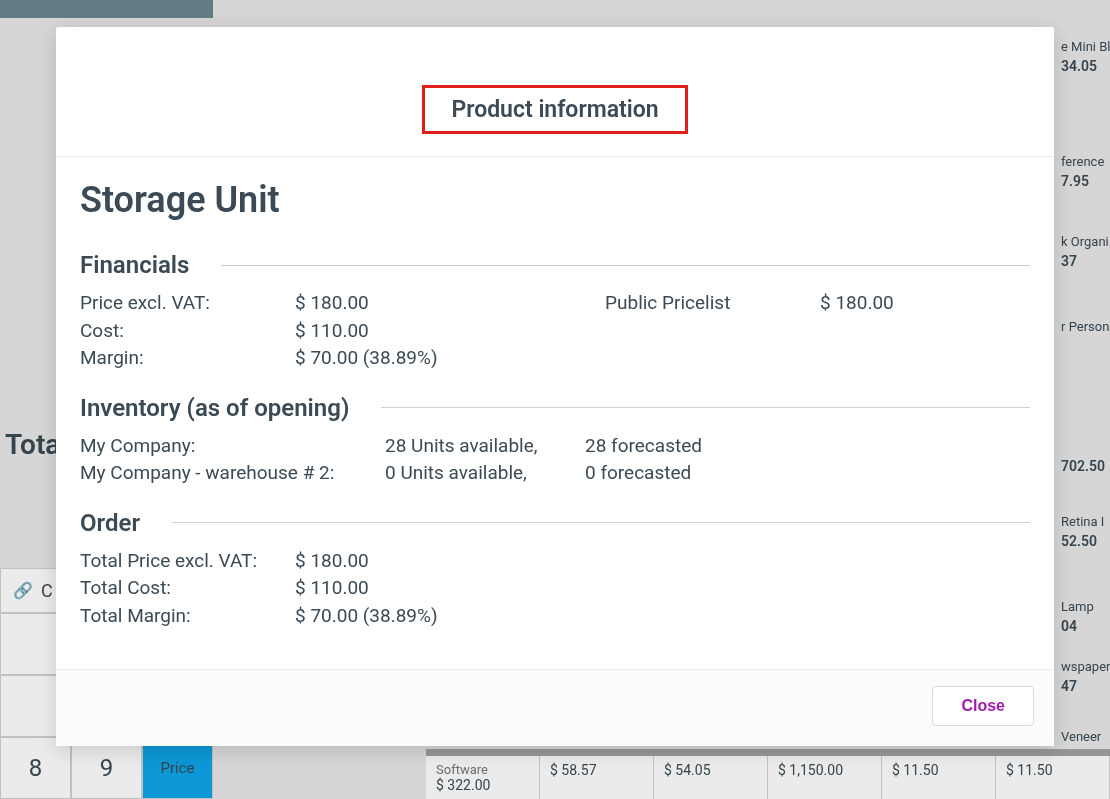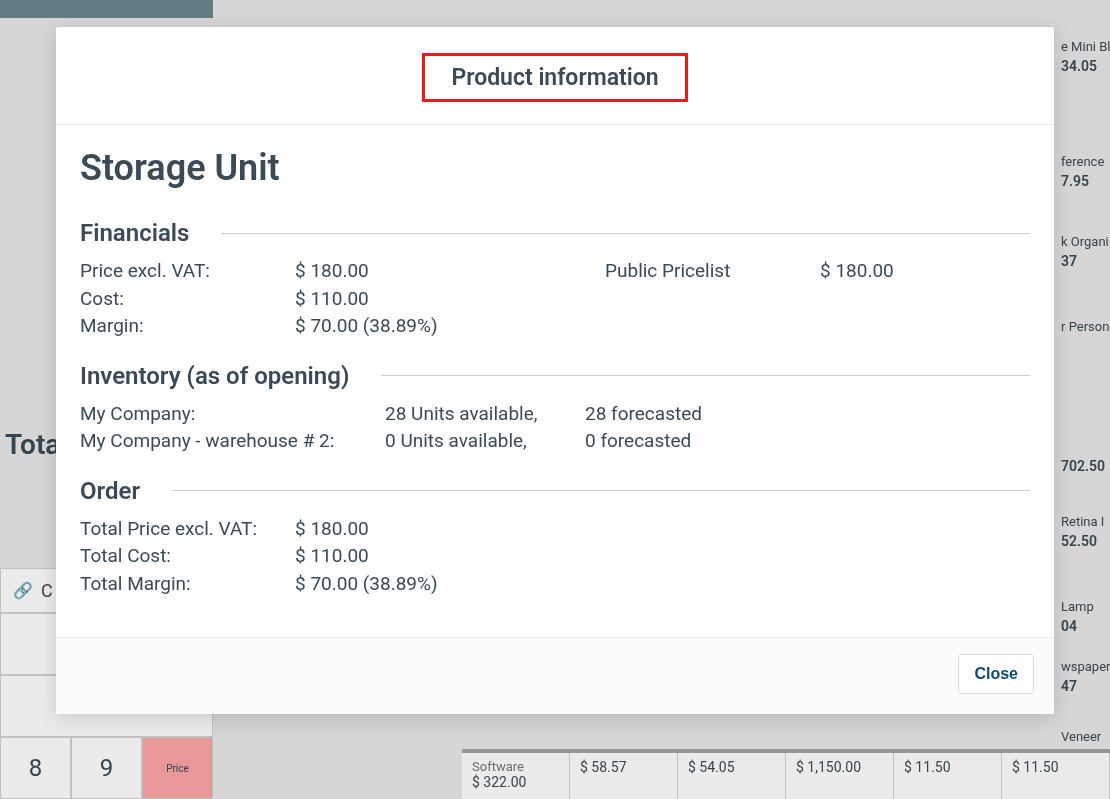--- a/index.html
+++ b/index.html
@@ -63,43 +63,42 @@
     flex: 1;
     height: 62px;
     border: 1px solid #d2d2d2;
     background: #fff;
     display: flex;
     align-items: center;
     justify-content: center;
     font-size: 24px;
     color: #3b4a55;
   }
-  .bg .numpad .key.small { font-size: 10px; background: #fca5a5; }
+  .bg .numpad .key.small { font-size: 15px; background: #0ea5e9; }
   .bg .product-grid {
     position: absolute;
     left: 213px; right: 0; top: 0; bottom: 0;
     background: #e9e9e9;
   }
   .bg .product-grid .cell {
     position: absolute;
     width: 160px;
     font-size: 14px;
     color: #3b4a55;
     padding: 4px 6px;
   }
   .bg .product-grid .cell .name { font-size: 13px; }
   .bg .product-grid .cell .price { font-weight: 600; margin-top: 4px; }
   .bg .price-strip {
     position: absolute;
     left: 213px; right: 0; bottom: 0;
     height: 50px;
-    border-top: 4px solid #a3a3a3;
+    border-top: 7px solid #a3a3a3;
     background: #fff;
     display: flex;
-    margin-left: 36px;
   }
   .bg .price-strip .pcell {
     width: 160px;
     border-right: 1px solid #d2d2d2;
     padding: 6px 10px;
     font-size: 14px;
     color: #3b4a55;
   }
   .bg .price-strip .pcell .plabel { font-size: 13px; color: #777; }
 
@@ -119,20 +118,21 @@
     background: #ffffff;
     border-radius: 2px;
     box-shadow: 0 4px 20px rgba(0,0,0,0.15);
     color: #3b4a55;
   }
   .modal-header {
     padding: 26px 20px 22px;
     text-align: center;
     border-bottom: 1px solid #ececec;
     position: relative;
+    margin-top: 32px;
   }
   .modal-title-box {
     display: inline-block;
     padding: 8px 26px;
     border: 3px solid #e11d1d;
     font-size: 23px;
     font-weight: 600;
     color: #3b4a55;
   }
   .modal-body {
@@ -199,24 +199,24 @@
   .modal-footer {
     border-top: 1px solid #ececec;
     padding: 16px 20px 20px;
     display: flex;
     justify-content: flex-end;
     background: #fbfbfb;
   }
   .close-btn {
     border: 1px solid #d7dbdd;
     background: #ffffff;
-    color: #0c4a6e;
+    color: #a21caf;
     font-size: 16px;
     font-weight: 600;
-    padding: 10px 15px;
+    padding: 10px 28px;
     border-radius: 4px;
     cursor: pointer;
   }
 </style>
 </head>
 <body>
 
 <div class="bg">
   <div class="top-strip"></div>
   <div class="left-panel">

